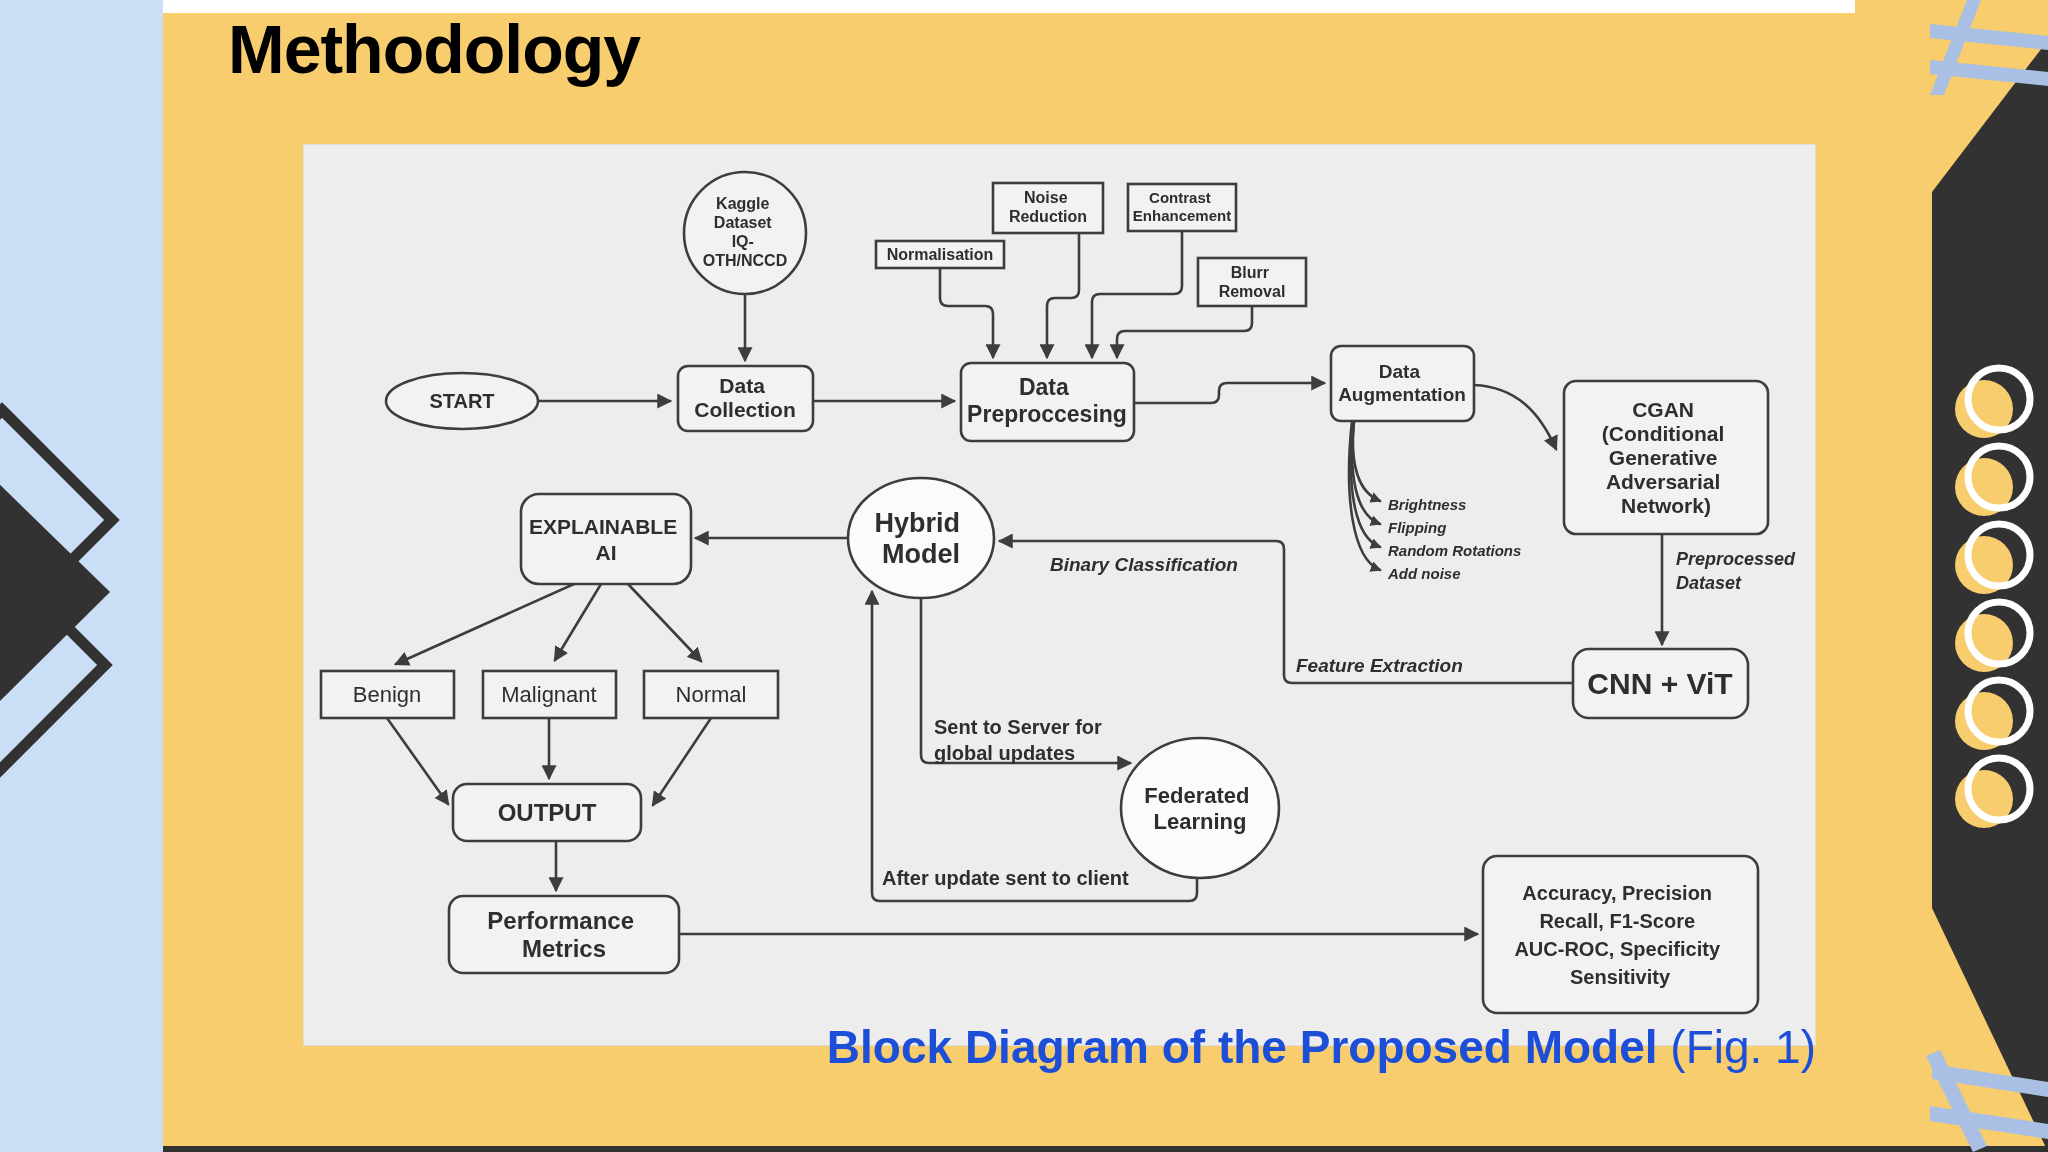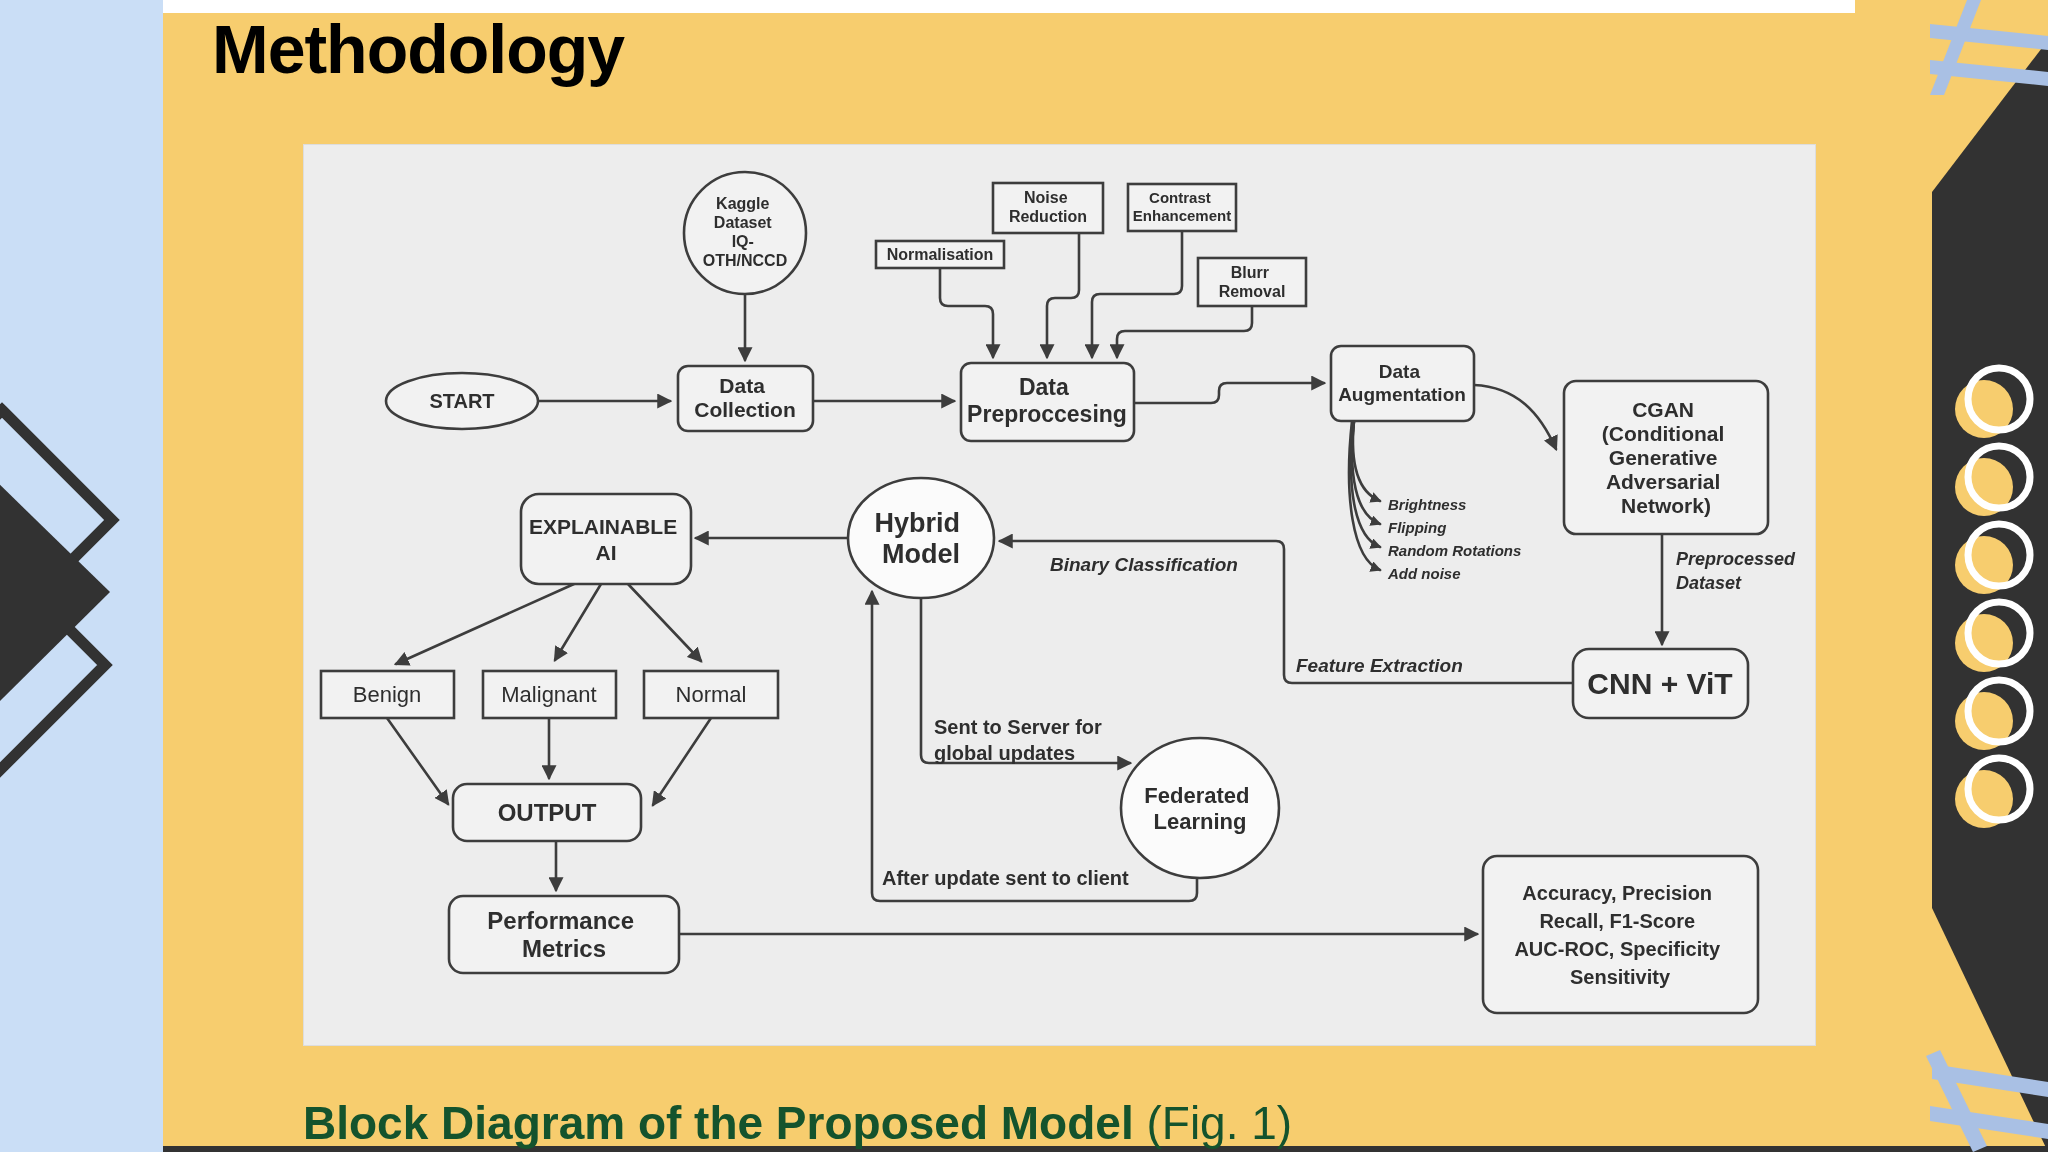--- a/index.html
+++ b/index.html
@@ -2,24 +2,24 @@
 <html style="--yellow: #f7cd6e; --blue-col: #cadef6; --periwinkle: #a9c0e4; --dark: #323232; --panel: #ededed; --node-fill: #f2f2f2; --circle-fill: #fbfbfb; --stroke: #3d3d3d; --text: #2e2e2e; --white: #ffffff;"><head>
 <meta charset="utf-8">
 <style>
   html,body{margin:0;padding:0;}
   body{width:2048px;height:1152px;position:relative;overflow:hidden;
        background:var(--yellow);font-family:"Liberation Sans","DejaVu Sans",sans-serif;}
   .abs{position:absolute;}
   #blue-col{left:0;top:0;width:163px;height:1152px;background:var(--blue-col);}
   #top-strip{left:163px;top:0;width:1692px;height:13px;background:var(--white);}
   #bottom-strip{left:163px;top:1146px;width:1885px;height:6px;background:var(--dark);}
-  #title{left:212px;top:10px;font-size:68px;font-weight:bold;color:#000;letter-spacing:-1px;}
+  #title{left:228px;top:10px;font-size:68px;font-weight:bold;color:#000;letter-spacing:-1px;}
   #panel{left:303px;top:144px;width:1513px;height:902px;background:var(--panel);
          border:1px solid #dddddd;box-sizing:border-box;}
-  #caption{left:303px;top:1096px;width:1513px;text-align:left;font-size:46px;color:#14532d;}
+  #caption{left:303px;top:1020px;width:1513px;text-align:right;font-size:46px;color:#1d4ed8;}
   #caption .b{font-weight:bold;}
   svg text{fill:var(--text);}
   .edge{fill:none;stroke:var(--stroke);stroke-width:2.6;stroke-linejoin:round;stroke-linecap:round;}
   .node-shape{fill:var(--node-fill);stroke:var(--stroke);stroke-width:2.6;}
   .circle-shape{fill:var(--circle-fill);stroke:var(--stroke);stroke-width:2.6;}
   .nl{font-weight:bold;text-anchor:middle;}
   .plain-label{font-weight:normal;text-anchor:middle;}
   .flabel{font-weight:bold;font-style:italic;}
 </style>
 </head>

